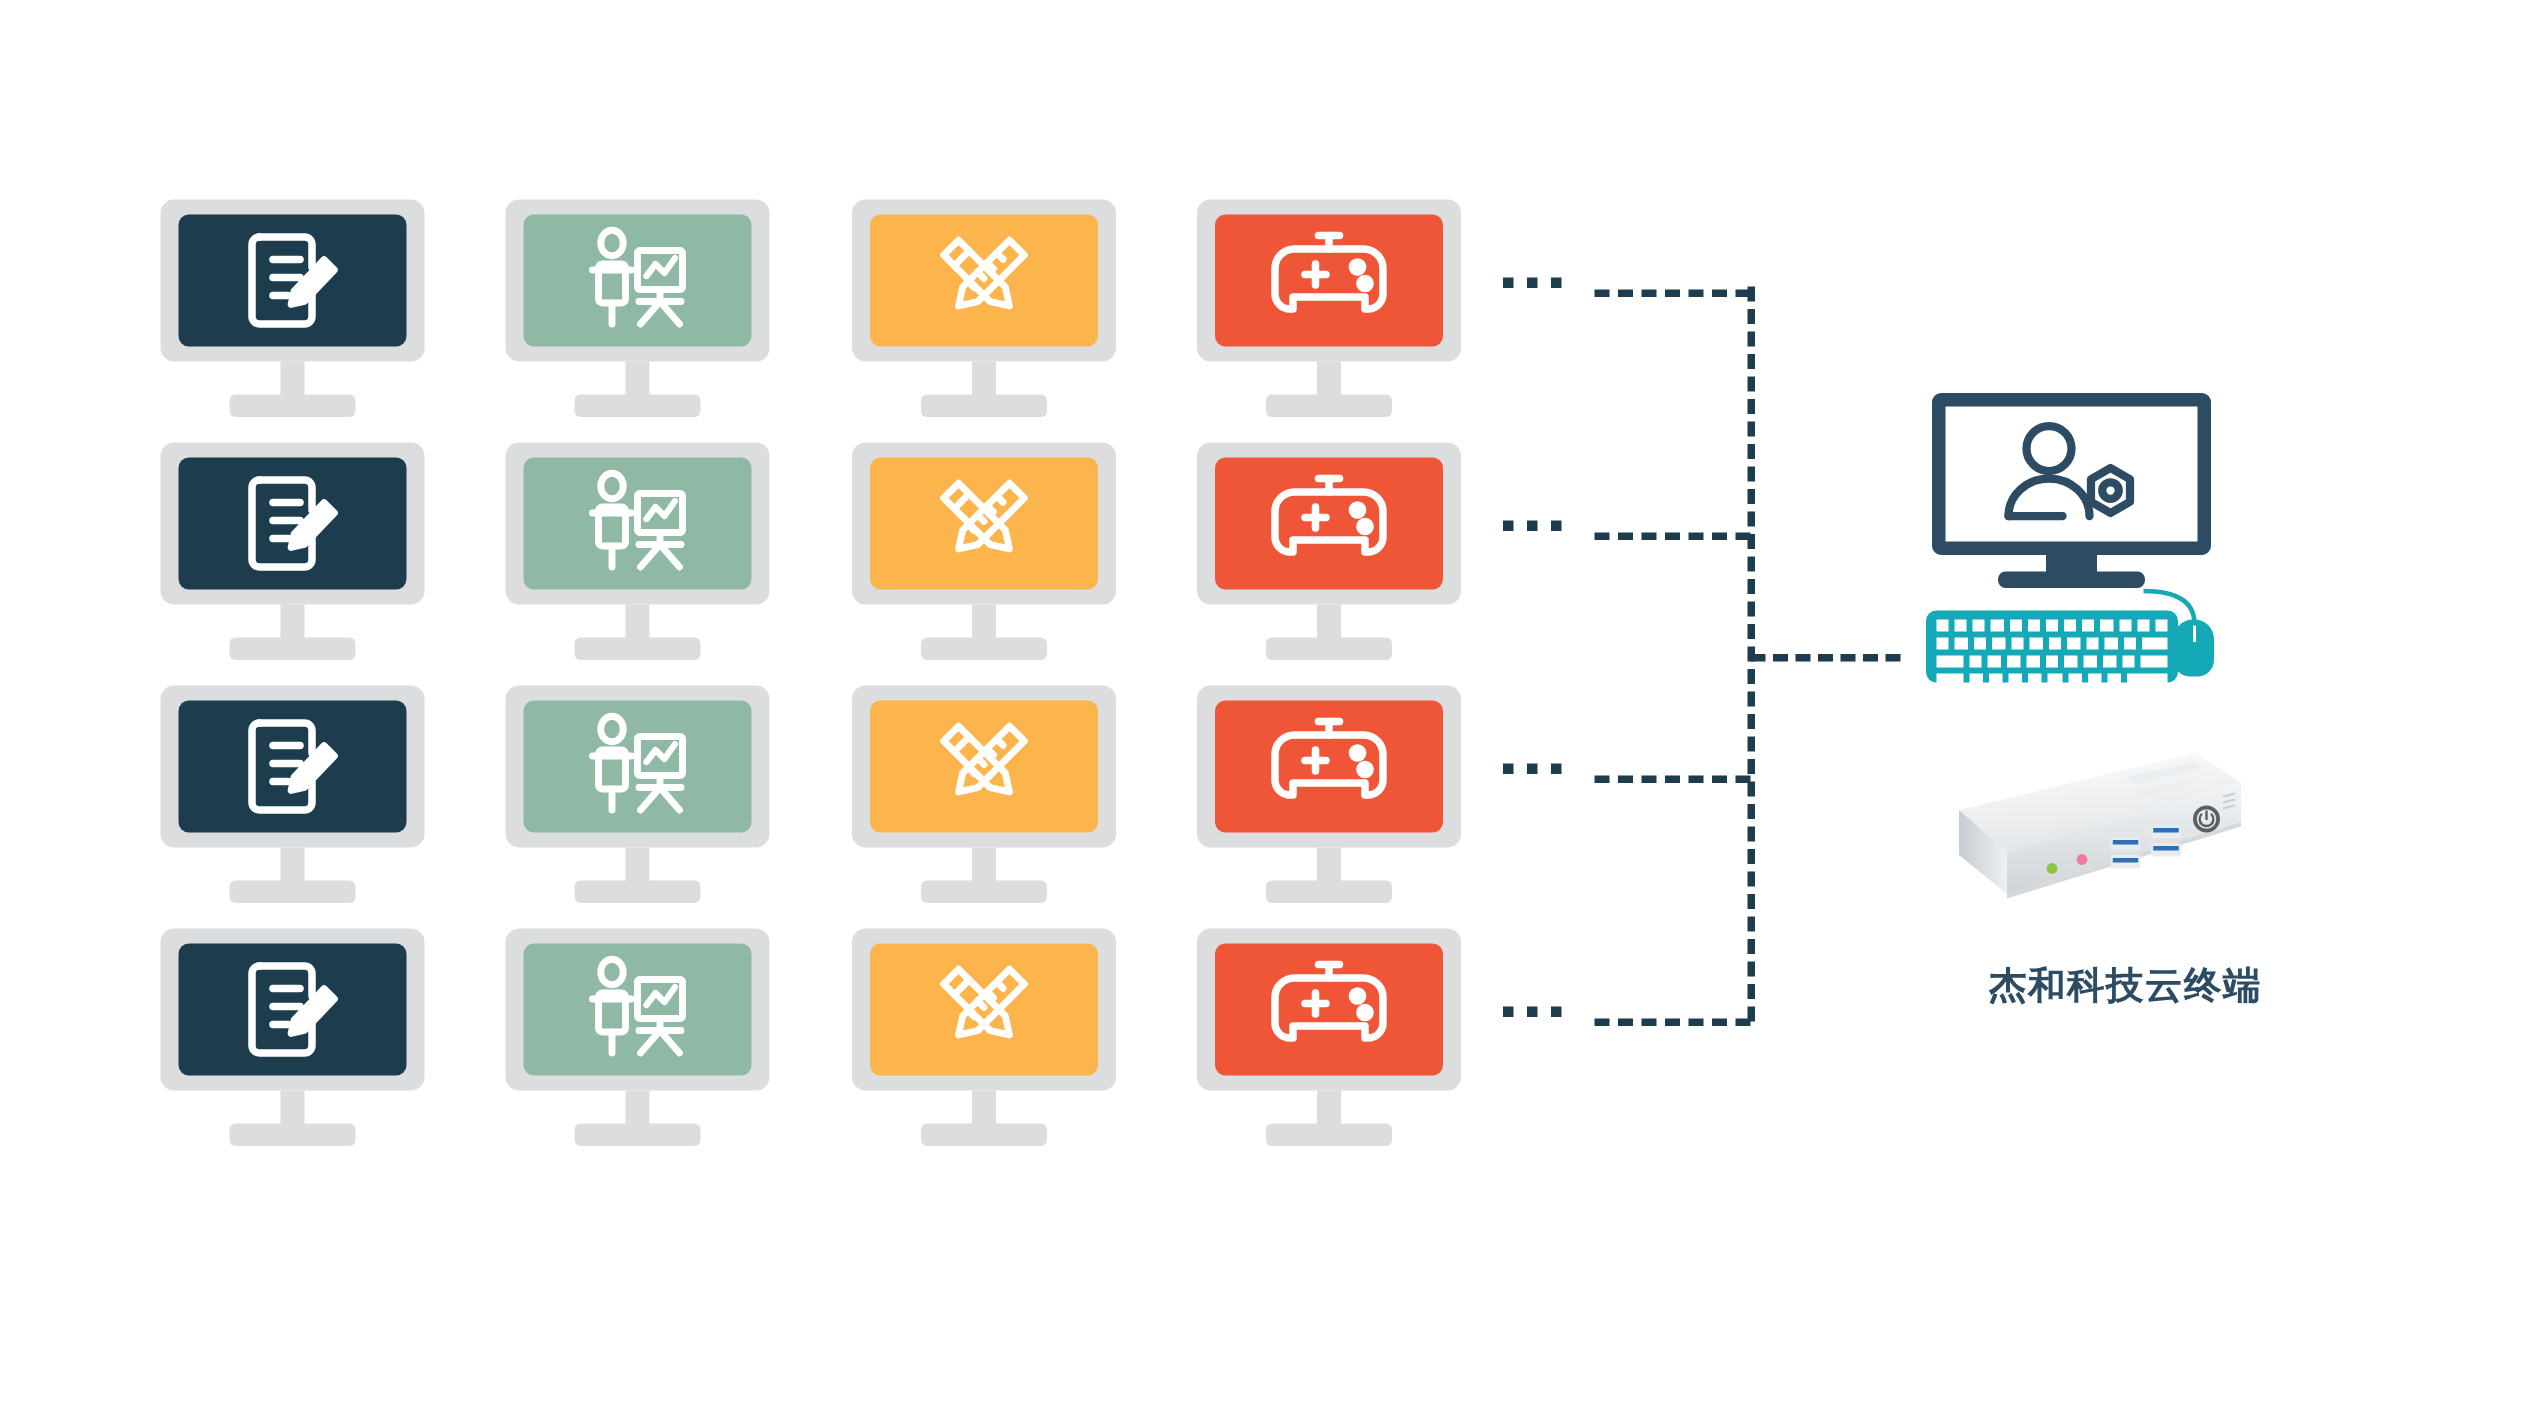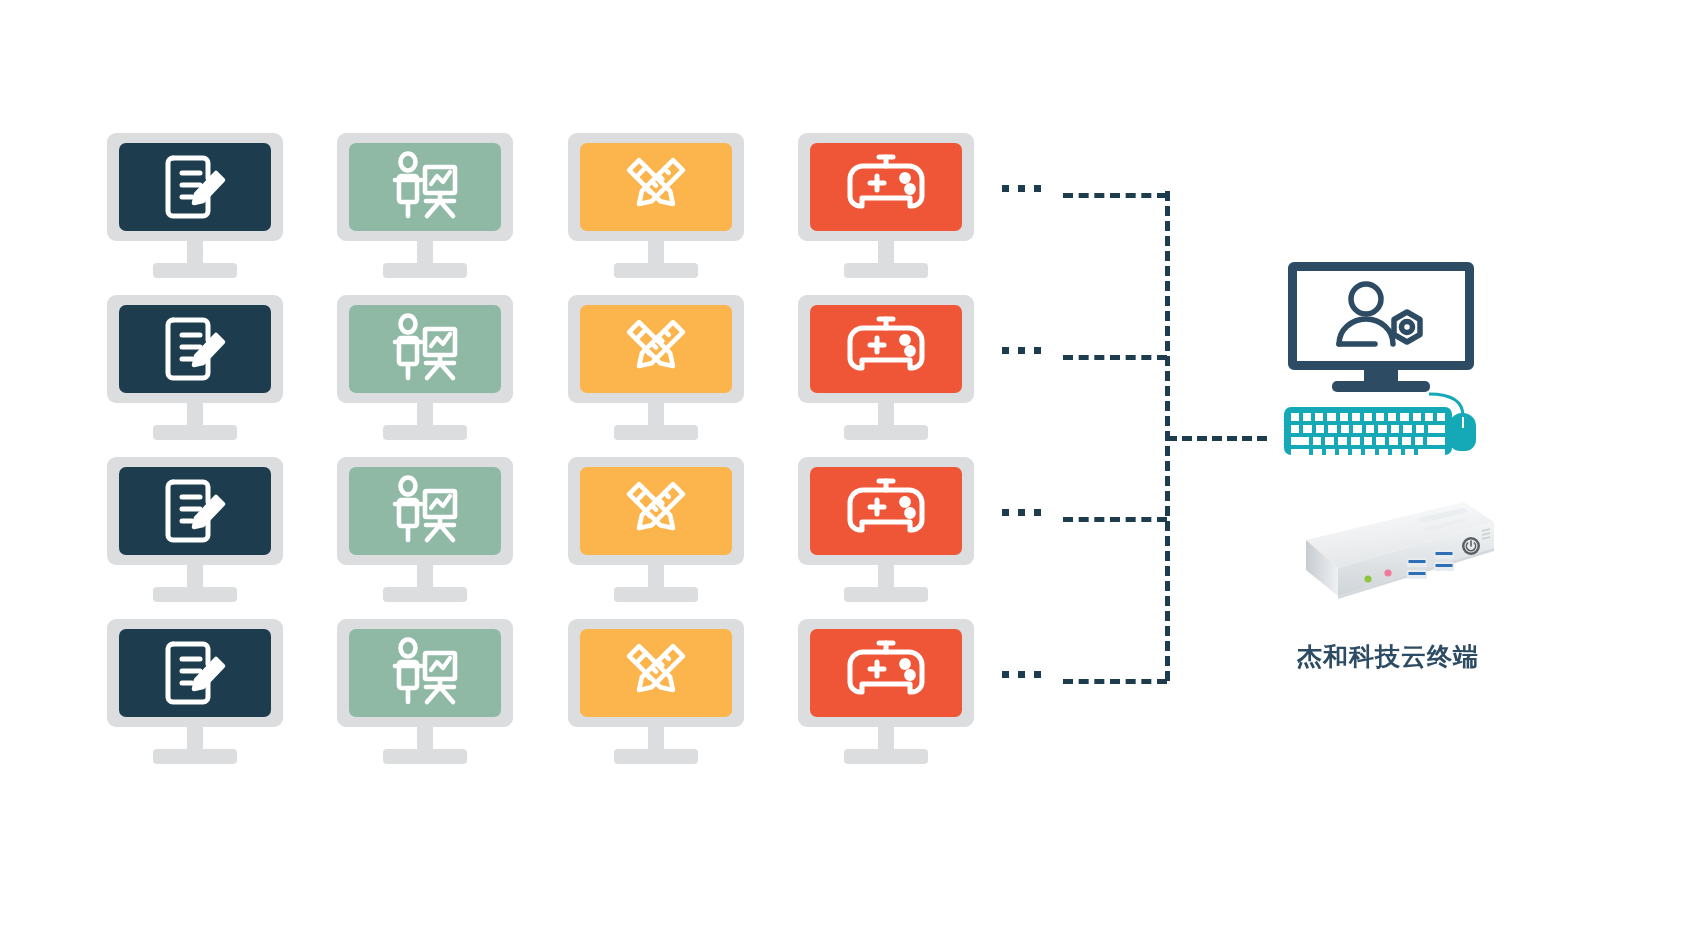--- a/index.html
+++ b/index.html
@@ -188,21 +188,21 @@
     left: 1268px;
     top: 496px;
     width: 228px;
     height: 120px;
   }
   .pc-label {
     position: absolute;
     left: 1268px;
     top: 640px;
     width: 240px;
-    text-align: center;
+    text-align: right;
     font-size: 25px;
     font-weight: bold;
     color: #2d4c63;
     letter-spacing: 1px;
     font-family: "DejaVu Sans", "Liberation Sans", sans-serif;
   }
 </style>
 </head>
 <body>
 

